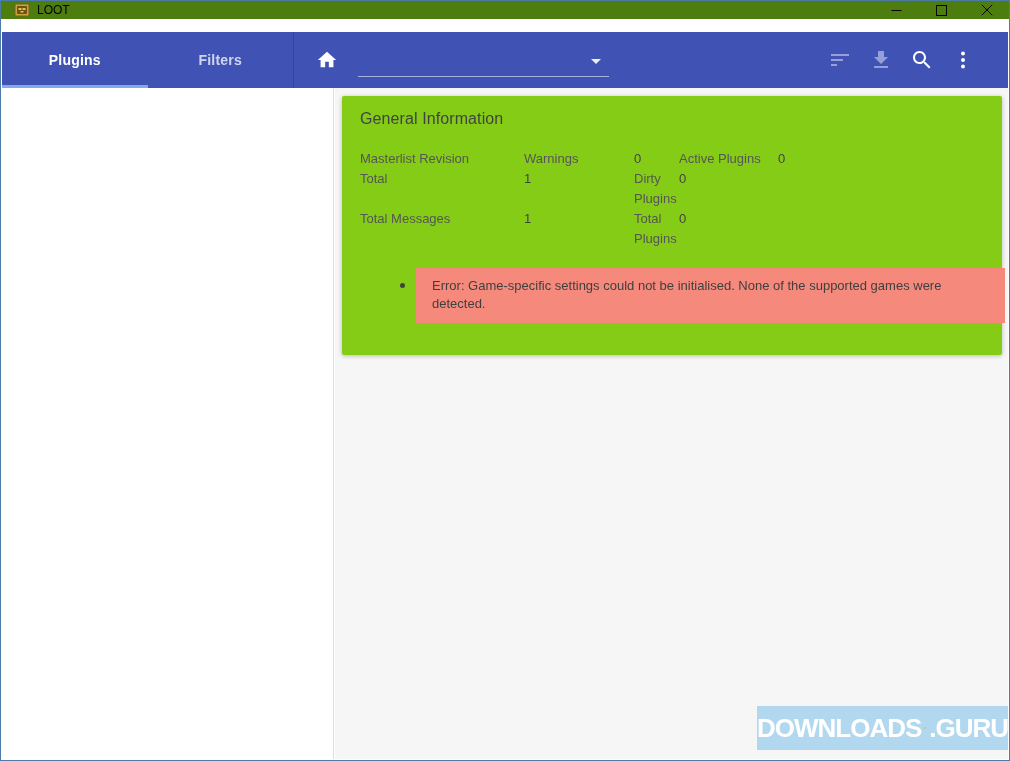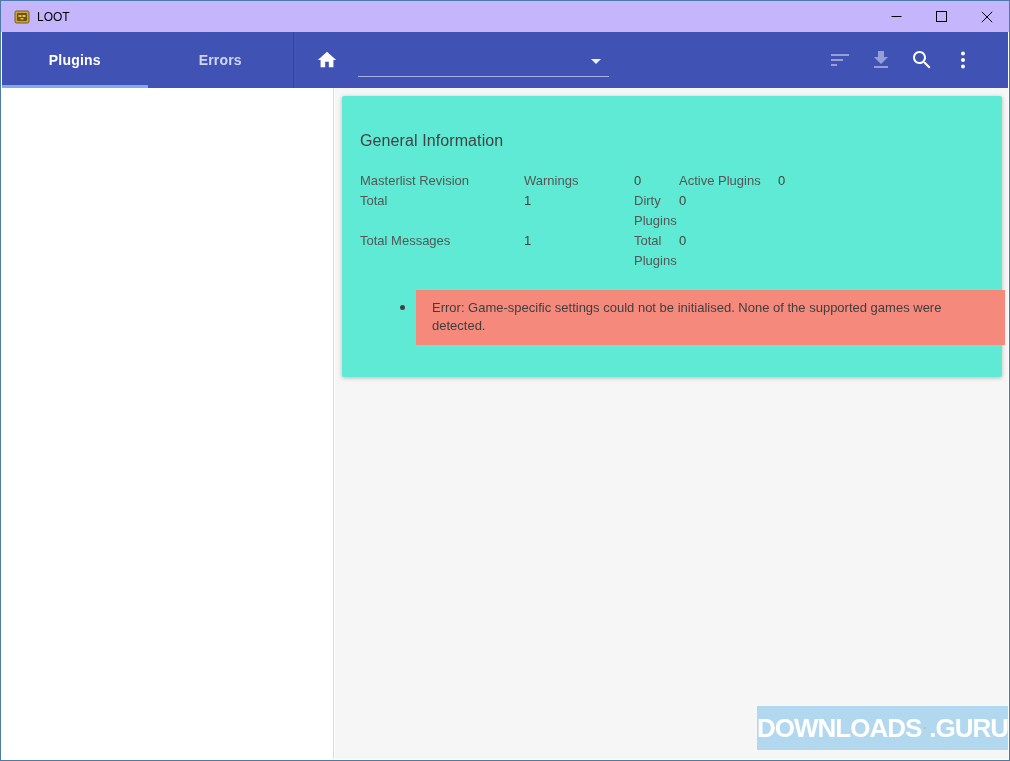--- a/index.html
+++ b/index.html
@@ -9,22 +9,22 @@
     position: relative;
     background: #fff;
     overflow: hidden;
   }
   .window {
     position: absolute; inset: 0;
     border: 1px solid #4d7ba8;
   }
   
   .titlebar {
-    position: absolute; top: 0; left: 0; right: 0; height: 31px;
-    background: #c4b5fd;
+    position: absolute; top: 0; left: 0; right: 0; height: 18px;
+    background: #4d7c0f;
     display: flex; align-items: center;
   }
   .titlebar .app-icon { margin-left: 13px; width: 16px; height: 16px; flex: 0 0 auto; }
   .titlebar .title-text { margin-left: 7px; font-size: 12px; color: #000; }
   .caption-buttons { margin-left: auto; display: flex; height: 31px; }
   .caption-btn {
     width: 45px; height: 31px;
     display: flex; align-items: center; justify-content: center;
     background: transparent; border: none; cursor: pointer;
   }
@@ -79,23 +79,23 @@
     position: absolute; top: 87px; left: 1px; bottom: 1px; width: 332px;
     background: #ffffff; border-right: 1px solid #dcdcdc;
   }
   .main {
     position: absolute; top: 87px; left: 334px; right: 1px; bottom: 1px;
     background: #f6f6f6;
   }
   
   .card {
     margin: 8px 8px 0 7px; width: 660px;
-    background: #5eead4; border-radius: 2px;
+    background: #84cc16; border-radius: 2px;
     box-shadow: 0 1px 4px rgba(0,0,0,0.25);
-    padding: 36px 15px 32px 18px;
+    padding: 14px 15px 32px 18px;
   }
   .card h2 {
     font-size: 16px; font-weight: normal; color: #424242; letter-spacing: 0.1px;
   }
   .stats {
     margin-top: 21px;
     display: grid;
     grid-template-columns: 164px 110px 45px 99px 1fr;
     font-size: 13px; line-height: 20px;
   }
@@ -156,21 +156,21 @@
           <line x1="0.8" y1="0.8" x2="11.2" y2="11.2" stroke="#000" stroke-width="1"></line>
           <line x1="11.2" y1="0.8" x2="0.8" y2="11.2" stroke="#000" stroke-width="1"></line>
         </svg>
       </button>
     </div>
   </div>
 
   <div class="toolbar">
     <div class="tabs">
       <button class="tab active">Plugins</button>
-      <button class="tab">Errors</button>
+      <button class="tab">Filters</button>
       <div class="tab-underline"></div>
     </div>
     <div class="toolbar-main">
       <button class="icon-btn" title="Jump to general information">
         <svg width="22" height="22" viewBox="0 0 24 24">
           <path d="M10 20v-6h4v6h5v-8h3L12 3 2 12h3v8z" fill="#ffffff"></path>
         </svg>
       </button>
       <div class="game-select">
         <span></span>

